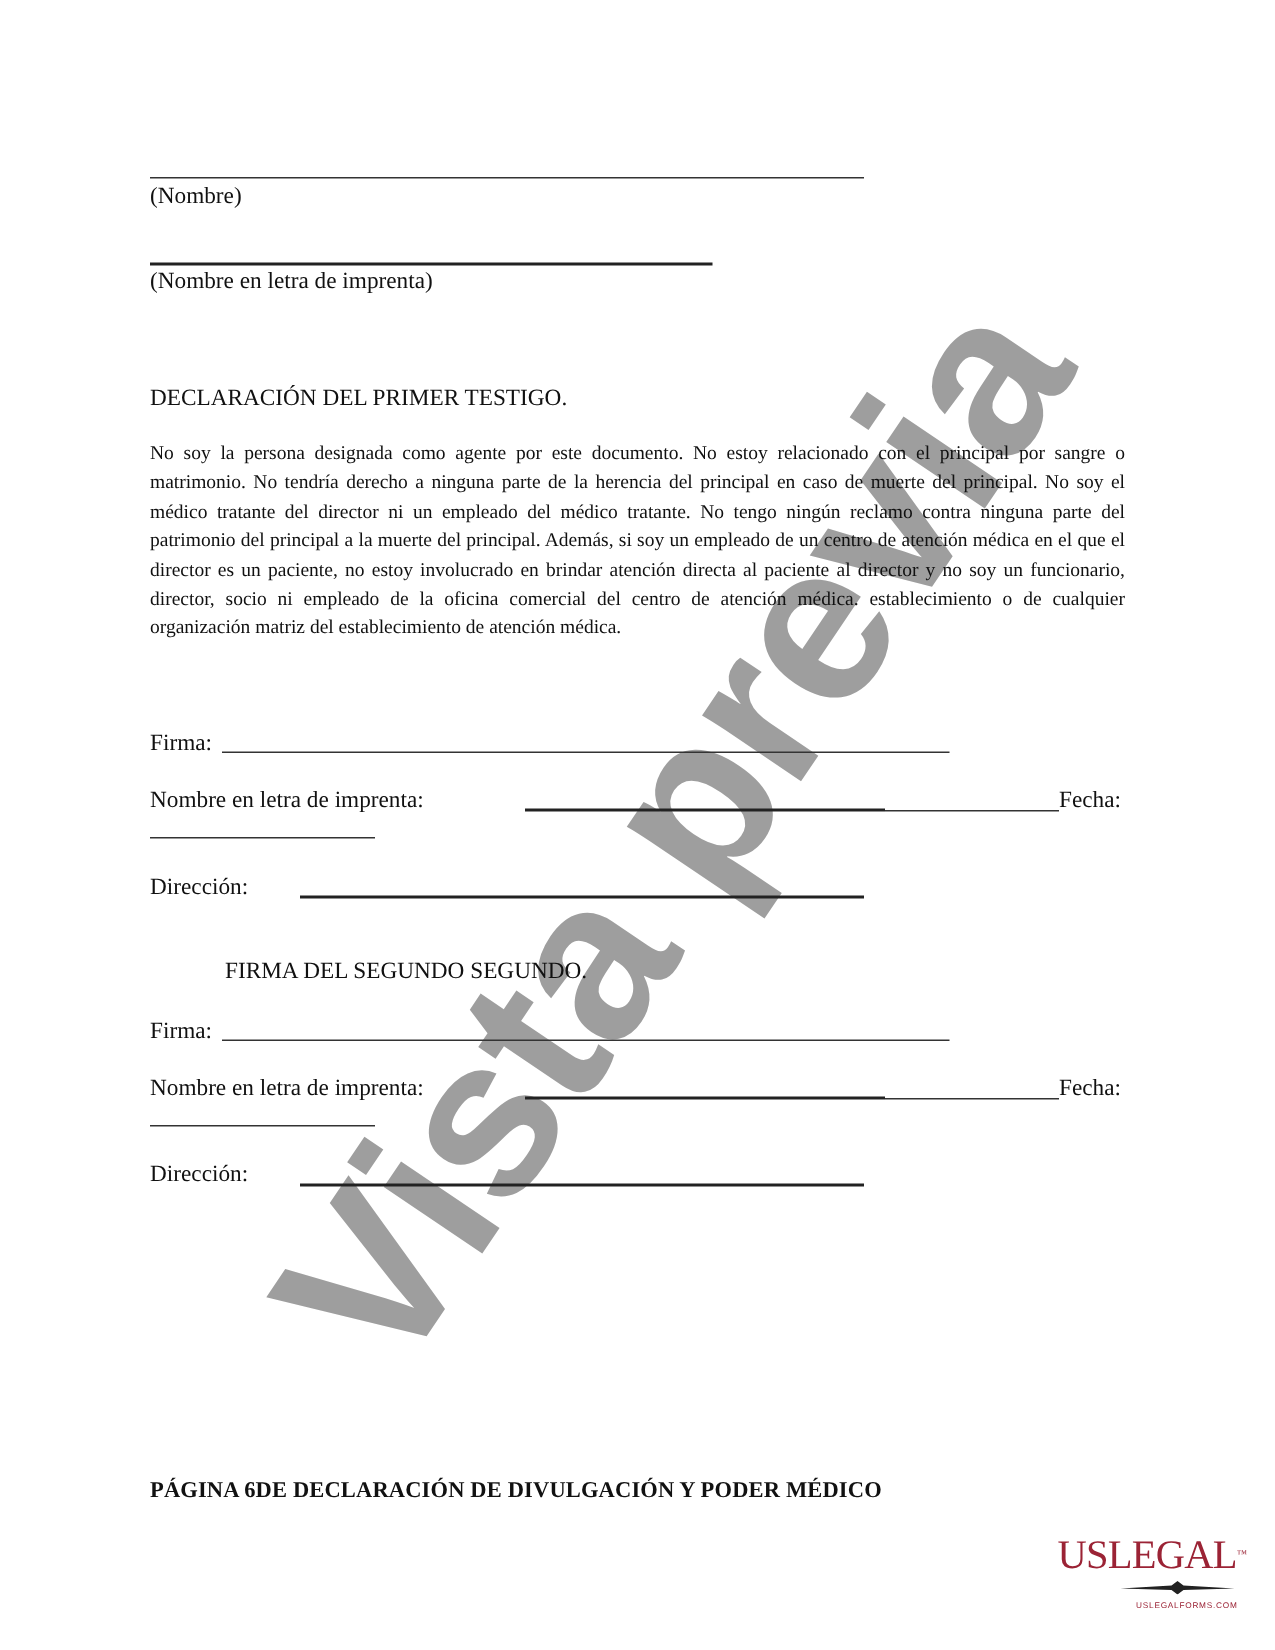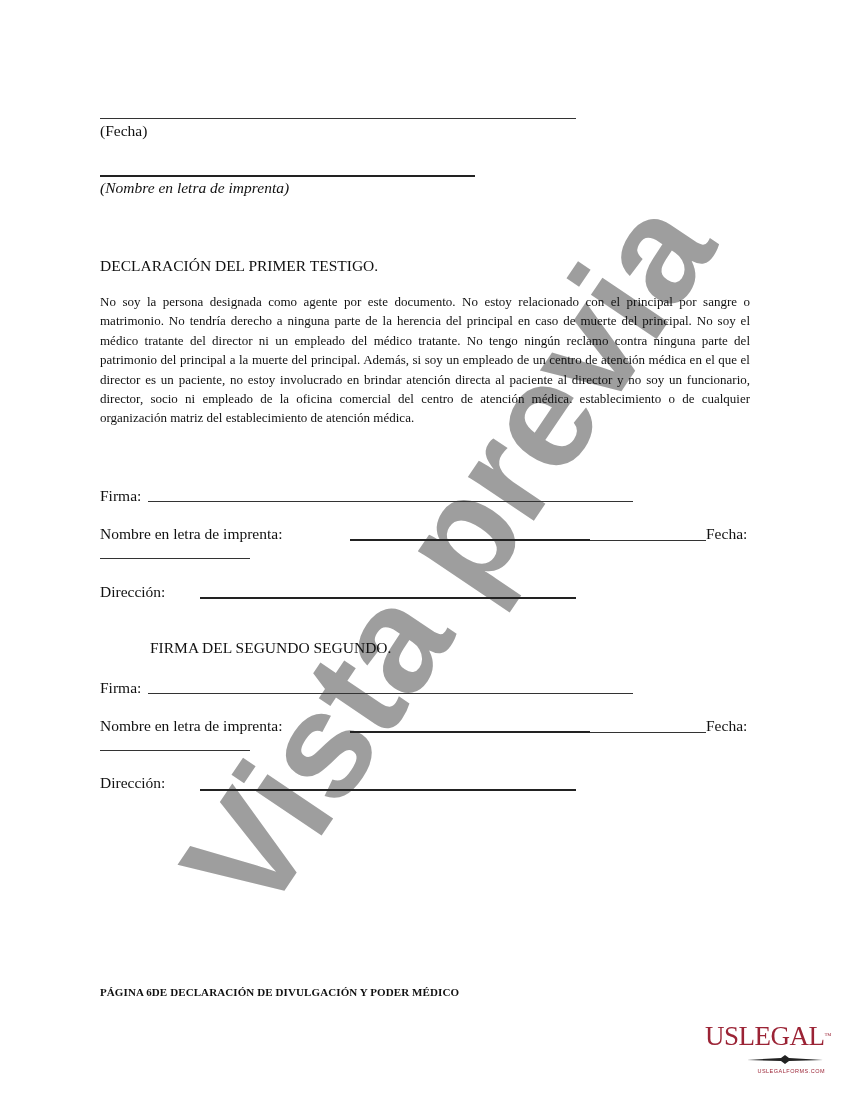--- a/index.html
+++ b/index.html
@@ -5,39 +5,39 @@
   html, body { margin:0; padding:0; background:#ffffff; }
   body { width:850px; height:1100px; position:relative; overflow:hidden;
          font-family:"Liberation Serif", "DejaVu Serif", serif; color:#111; }
   .abs { position:absolute; white-space:nowrap; }
   .t { font-size:15.5px; line-height:19.5px; }
   .line { position:absolute; height:0; }
   .thin { border-top:1px solid #333; }
   .thick { border-top:2px solid #222; }
   .para { position:absolute; left:100px; top:292px; width:650px; font-size:13px;
           line-height:19.4px; text-align:justify; }
-  .footer { font-weight:bold; font-size:11px; letter-spacing:0.1px; }
+  .footer { font-weight:bold; font-size:15px; letter-spacing:0.1px; }
   .watermark { position:absolute; left:40px; top:470px; transform:rotate(-56deg);
                transform-origin:center; font-family:"Liberation Sans","DejaVu Sans",sans-serif;
                font-weight:bold; font-size:150px; color:rgba(120,120,120,0.72);
                white-space:nowrap; pointer-events:none; letter-spacing:-2px; }
   .logo { position:absolute; left:705px; top:1022px; width:120px; height:48px; text-align:right; }
   .logo-main { font-size:27px; color:#9b2335; letter-spacing:-0.5px; line-height:28px; }
   .logo-tm { font-size:7px; vertical-align:top; color:#9b2335; }
   .logo-url { font-family:"Liberation Sans","DejaVu Sans",sans-serif; font-size:5.5px; color:#9b2335; letter-spacing:0.5px; }
 </style>
 </head>
 <body>
 
 <div class="watermark">Vista previa</div>
 
 <div class="line thin" style="left:100px; top:118px; width:476px;"></div>
-<div class="abs t" style="left:100px; top:121px;">(Fecha)</div>
+<div class="abs t" style="left:100px; top:121px;">(Nombre)</div>
 <div class="line thick" style="left:100px; top:175px; width:375px;"></div>
-<div class="abs t" style="left:100px; top:178px;font-style:italic;">(Nombre en letra de imprenta)</div>
+<div class="abs t" style="left:100px; top:178px;">(Nombre en letra de imprenta)</div>
 
 <div class="abs t" style="left:100px; top:256px;">DECLARACIÓN DEL PRIMER TESTIGO.</div>
 <div class="para">No soy la persona designada como agente por este documento. No estoy relacionado con el principal por sangre o matrimonio. No tendría derecho a ninguna parte de la herencia del principal en caso de muerte del principal. No soy el médico tratante del director ni un empleado del médico tratante. No tengo ningún reclamo contra ninguna parte del patrimonio del principal a la muerte del principal. Además, si soy un empleado de un centro de atención médica en el que el director es un paciente, no estoy involucrado en brindar atención directa al paciente al director y no soy un funcionario, director, socio ni empleado de la oficina comercial del centro de atención médica. establecimiento o de cualquier organización matriz del establecimiento de atención médica.</div>
 
 <div class="abs t" style="left:100px; top:486px;">Firma:</div>
 <div class="line thin" style="left:148px; top:501px; width:485px;"></div>
 
 <div class="abs t" style="left:100px; top:524px;">Nombre en letra de imprenta:</div>
 <div class="line thick" style="left:350px; top:539px; width:240px;"></div>
 <div class="line thin" style="left:590px; top:540px; width:116px;"></div>

